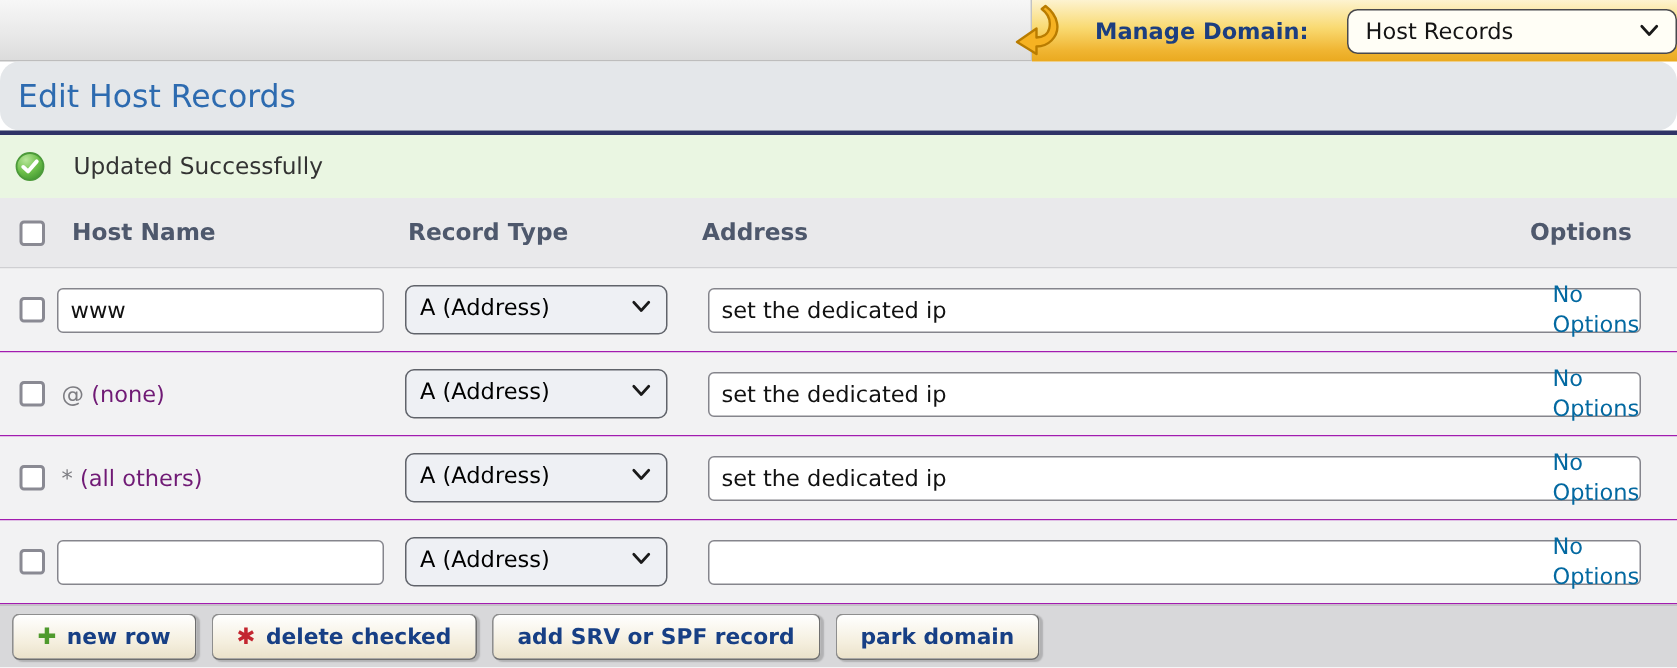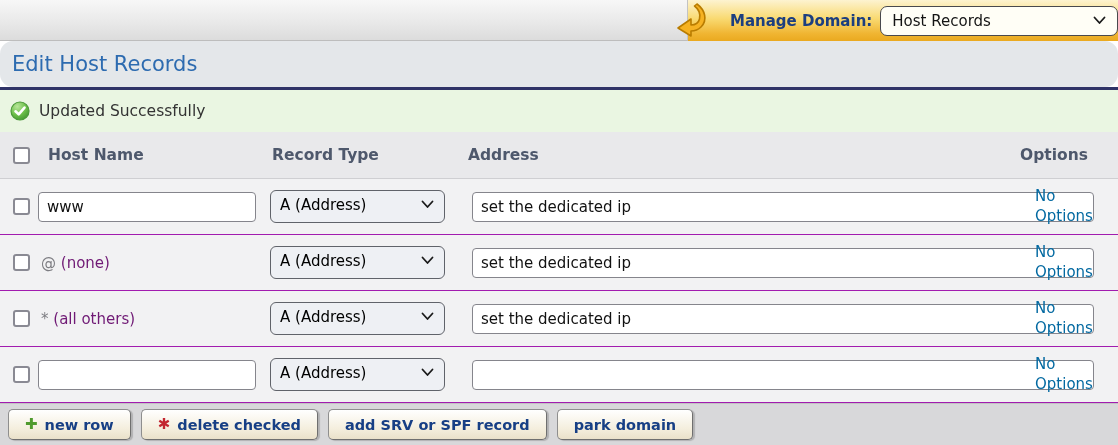--- a/index.html
+++ b/index.html
@@ -15,21 +15,21 @@
   .topbar-left {
     flex:1; background:linear-gradient(#f7f7f7, #e9e9e9 55%, #dcdcdc);
     border-bottom:1px solid #bdbdbd; border-right:1px solid #c3c3c3;
   }
   .topbar-right {
     width:430px; position:relative;
     background:linear-gradient(#fdf3d0 0%, #f9da72 45%, #f0b532 82%, #eaa91f 100%);
     display:flex; align-items:center; padding-left:42px;
   }
   .curved-arrow { position:absolute; left:-14px; top:2px; width:36px; height:36px; }
-  .md-label { font-weight:bold; font-size:15px; color:#1c3e80; margin-right:8px; white-space:nowrap; }
+  .md-label { font-weight:bold; font-size:15px; color:#1c3e80; margin-right:26px; white-space:nowrap; }
   .domain-select {
     width:254px; height:30px; background:#fffef6;
     border:1px solid #49494d; border-radius:7px;
     display:flex; align-items:center; justify-content:space-between;
     padding:0 11px; font-size:15px; color:#141414; cursor:pointer;
   }
   .chev { width:13px; height:9px; flex:none; }
 
   
   .titlebar {
@@ -37,21 +37,21 @@
     display:flex; align-items:center; justify-content:space-between;
     padding:0 12px;
     border-radius:13px;
   }
   .page-title { font-size:21px; font-weight:normal; color:#2d6bb0; }
   .help-link { font-size:13.5px; font-weight:bold; color:#1251cf; text-decoration:none; cursor:pointer; }
 
   
   .statusbar {
     height:45px; flex:none; background:#eaf6e2; border-top:3px solid #2f3367;
-    display:flex; align-items:center; gap:9px; padding:0 10px;
+    display:flex; align-items:center; gap:19px; padding:0 10px;
   }
   .check-icon { width:20px; height:20px; flex:none; }
   .status-text { font-size:15.5px; color:#333333; }
 
   
   .grid-row { display:grid; grid-template-columns:38px 230px 187px 565px 1fr; align-items:center; }
   .thead { height:47px; flex:none; background:#e9e9eb; border-bottom:1px solid #cfcfd2; }
   .th { font-weight:bold; font-size:15.5px; color:#4e586c; }
   .th-host { padding-left:10px; }
   .th-type { padding-left:4px; }

